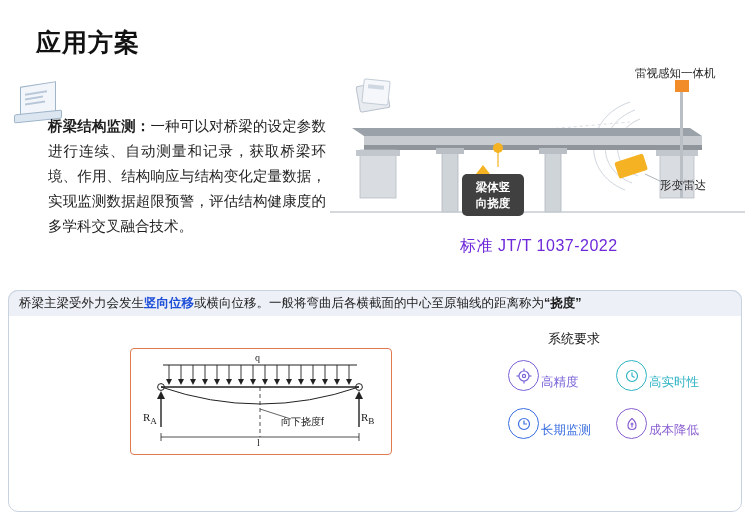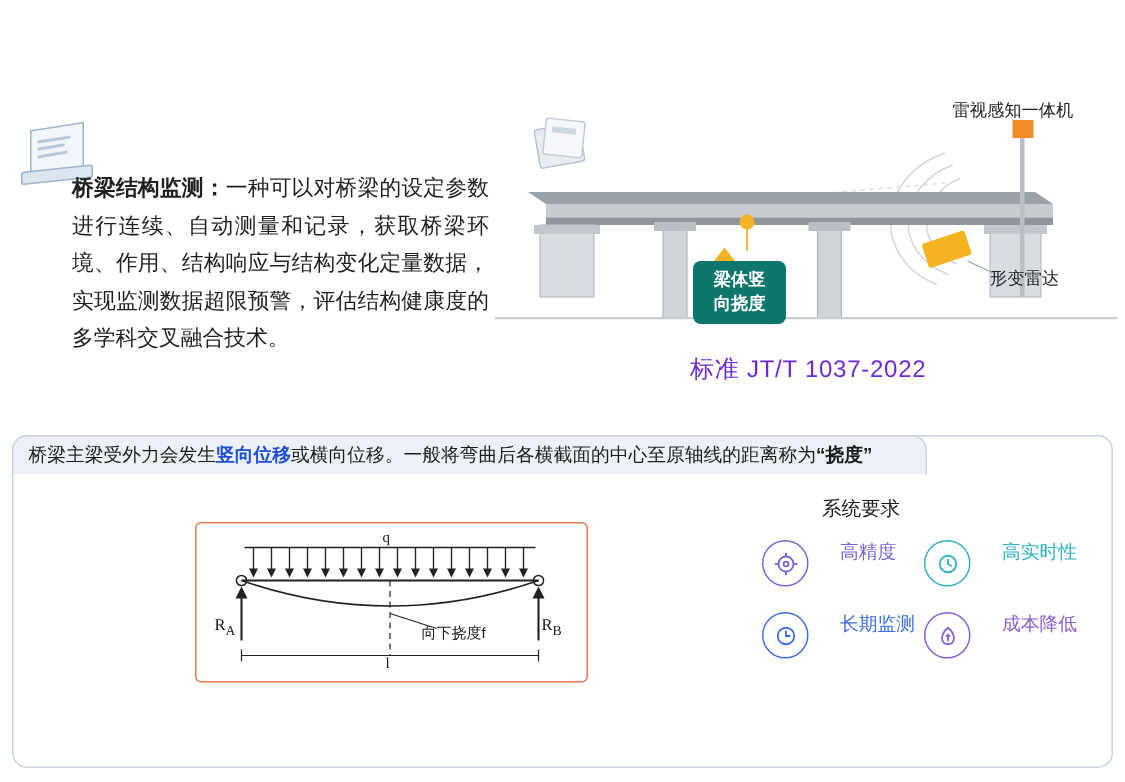--- a/index.html
+++ b/index.html
@@ -115,21 +115,21 @@
     font-size: 11.5px;
     color: #222;
     white-space: nowrap;
   }
   .callout {
     position: absolute;
     left: 132px;
     top: 112px;
     width: 62px;
     height: 42px;
-    background: #0f766e;
+    background: #404040;
     border-radius: 5px;
     color: #ffffff;
     font-size: 11.5px;
     line-height: 16px;
     text-align: center;
     padding-top: 5px;
     box-sizing: border-box;
     font-weight: bold;
   }
   .callout:after {
@@ -159,21 +159,21 @@
     height: 222px;
     border: 1px solid #c9d3e0;
     border-radius: 10px;
     box-sizing: border-box;
     background: #ffffff;
   }
   .panel-header {
     position: absolute;
     left: 8px;
     top: 290px;
-    width: 610px;
+    width: 734px;
     height: 26px;
     background: #edf1f7;
     border-top-left-radius: 10px;
     border-top-right-radius: 10px;
     border: 1px solid #c9d3e0;
     border-bottom: none;
     box-sizing: border-box;
     font-size: 12.5px;
     line-height: 25px;
     padding-left: 10px;
@@ -198,22 +198,22 @@
     position: absolute;
     left: 548px;
     top: 330px;
     font-size: 13px;
     color: #1a1a1a;
     font-weight: normal;
   }
   .req {
     position: absolute;
     display: flex;
-    align-items: flex-start;
-    gap: 21px;
+    align-items: flex-end;
+    gap: 2px;
   }
   .req .circle {
     width: 29px;
     height: 29px;
     border-radius: 50%;
     border: 1.4px solid #7a63d8;
     display: flex;
     align-items: center;
     justify-content: center;
     color: #7a63d8;
@@ -244,20 +244,21 @@
     line-height: 22px;
     color: #d21f1f;
     text-align: justify;
   }
 </style>
 </head>
 <body>
 
 <div class="page">
 
+  <div class="title">应用方案</div>
 
   <div class="doc-icon">
     <div class="sheet"></div>
     <div class="line l1"></div>
     <div class="line l2"></div>
     <div class="line l3"></div>
     <div class="base"></div>
   </div>
 
   <div class="left-text">

